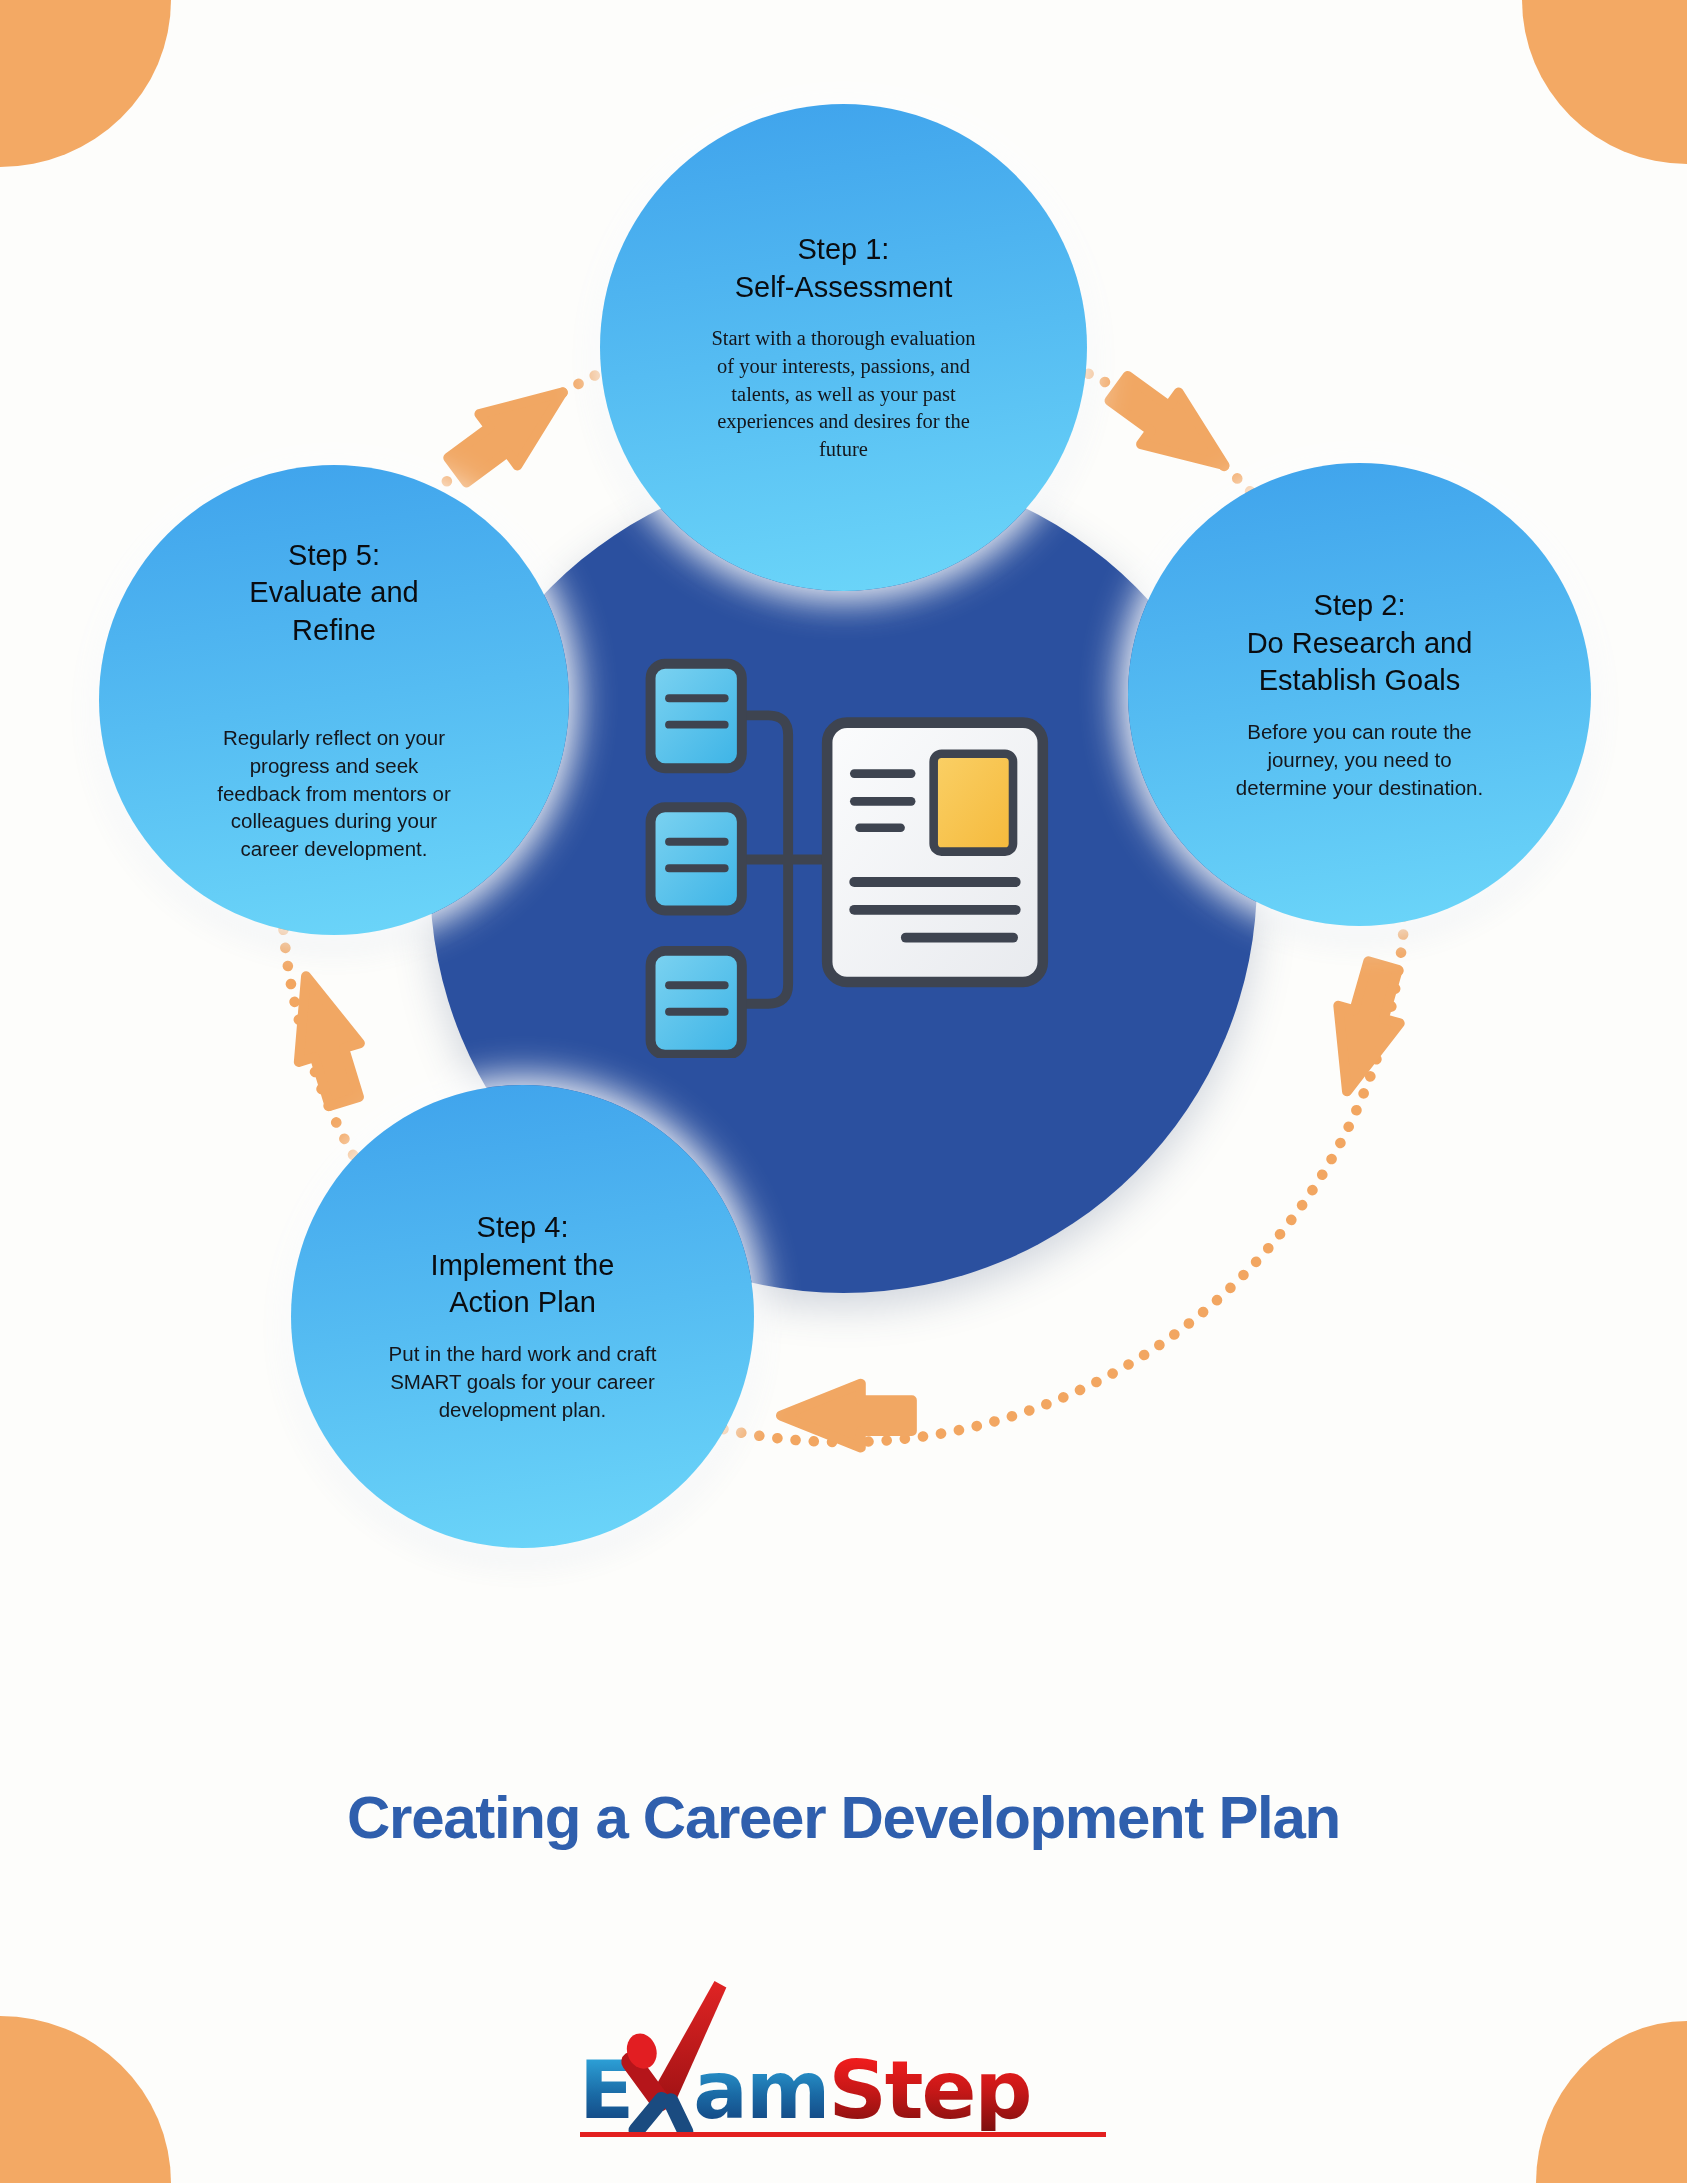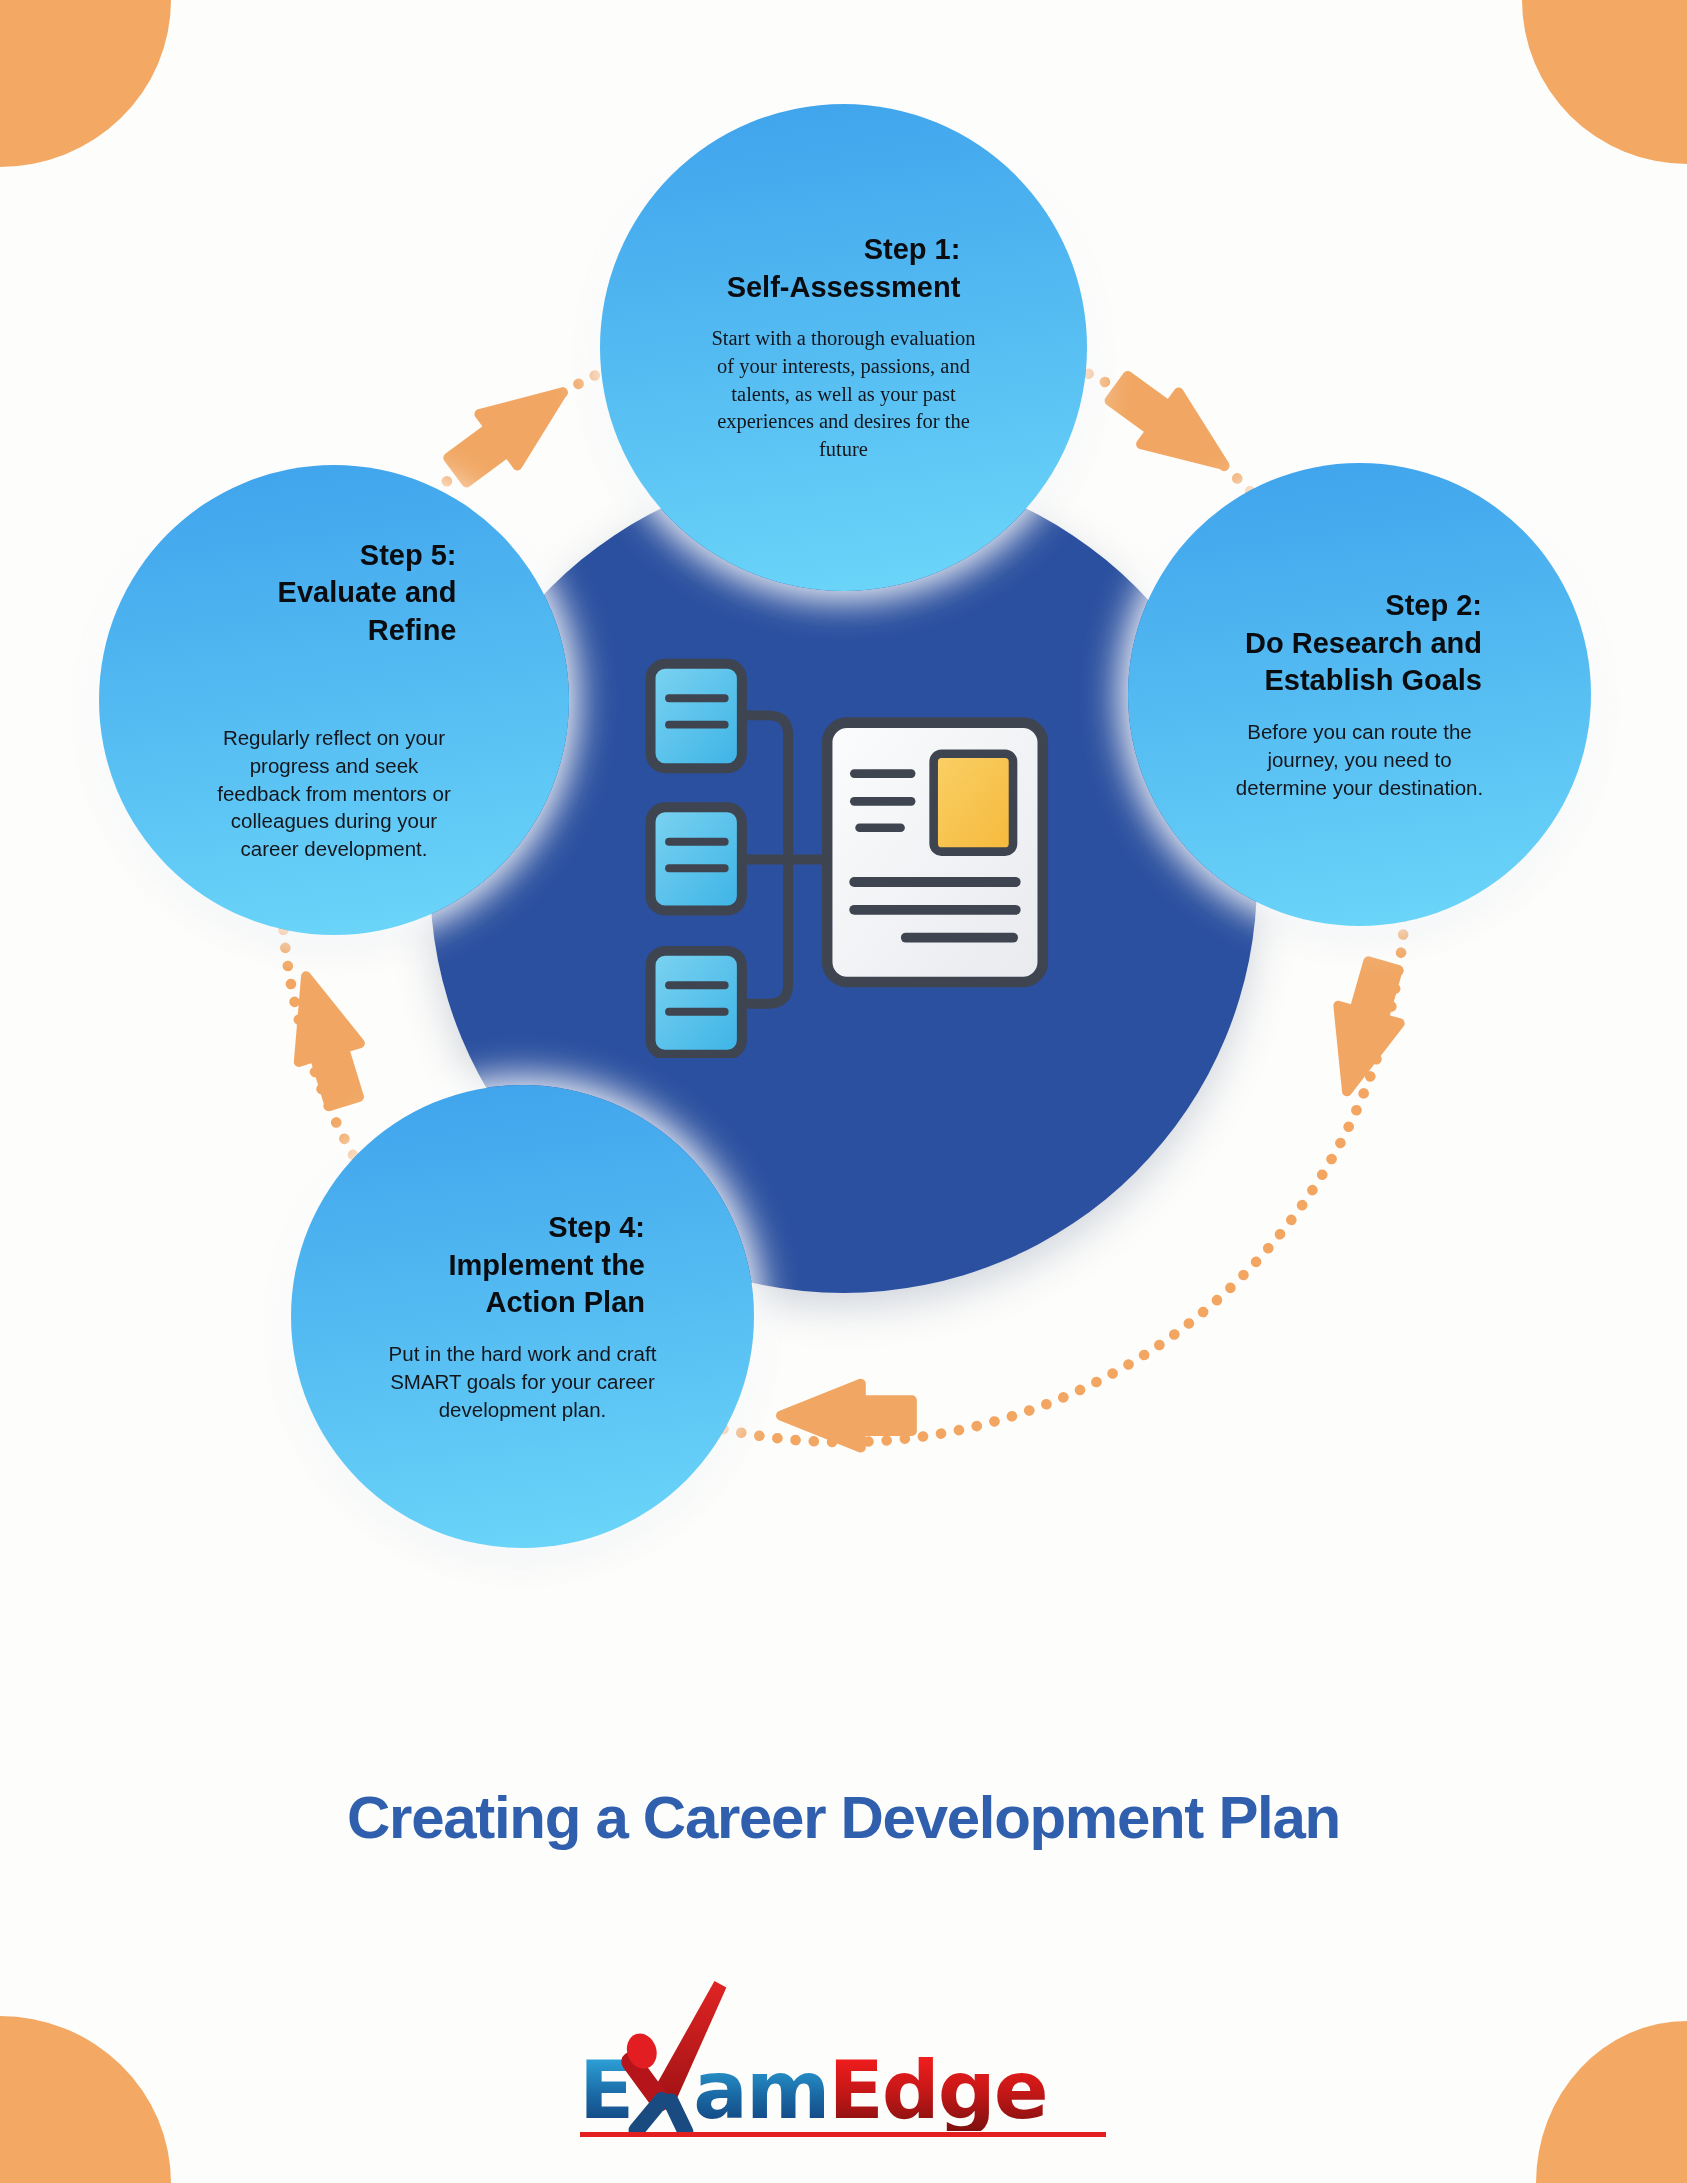--- a/index.html
+++ b/index.html
@@ -31,23 +31,22 @@
     display:flex;flex-direction:column;align-items:center;justify-content:center;
     text-align:center;
   }
   .s1{left:600px;top:104px;width:487px;height:487px;}
   .s2{left:1128px;top:463px;width:463px;height:463px;}
   .s3{left:939px;top:1089px;width:466px;height:466px;}
   .s4{left:291px;top:1085px;width:463px;height:463px;}
   .s5{left:99px;top:465px;width:470px;height:470px;gap:38px;}
 
   .step-heading{
-    font-size:29px;font-weight:bold;line-height:1.3;color:#0a0c10;
+    font-size:29px;font-weight:normal;line-height:1.3;color:#0a0c10;
     max-width:245px;
-    text-align:right;
   }
   .step-heading .lbl{display:block;}
   .step-desc{
     font-size:20.5px;line-height:1.36;color:#14161c;margin-top:18.5px;
   }
   .s1 .step-desc{max-width:284px;font-family:Liberation Serif, serif;}
   .s2 .step-desc{max-width:278px;}
   .s3 .step-desc{max-width:275px;}
   .s4 .step-desc{max-width:275px;}
   .s5 .step-desc{max-width:245px;margin-top:36px;}
@@ -195,20 +194,20 @@
             </linearGradient>
           </defs>
           <polygon points="152,0 170,10 86,198 58,168" fill="url(#chkGrad)"></polygon>
           <path d="M26,122 L70,182" stroke="#b5151a" stroke-width="30" stroke-linecap="round" fill="none"></path>
           <ellipse cx="42" cy="106" rx="22" ry="27" fill="#e21e22" transform="rotate(-18 42 106)"></ellipse>
           <path d="M72,180 L34,226" stroke="#1a4b80" stroke-width="24" stroke-linecap="round" fill="none"></path>
           <path d="M86,182 L108,228" stroke="#1a4b80" stroke-width="24" stroke-linecap="round" fill="none"></path>
         </svg>
         </span>
         <span class="grad-blue">am</span>
-        <span class="grad-red">Edge</span>
+        <span class="grad-red">Step</span>
     </div>
     <div class="logo-underline"></div>
     <div class="logo-tagline">Test Preparation Made Easy!</div>
   </div>
 
 </div>
 
 
 </body></html>

